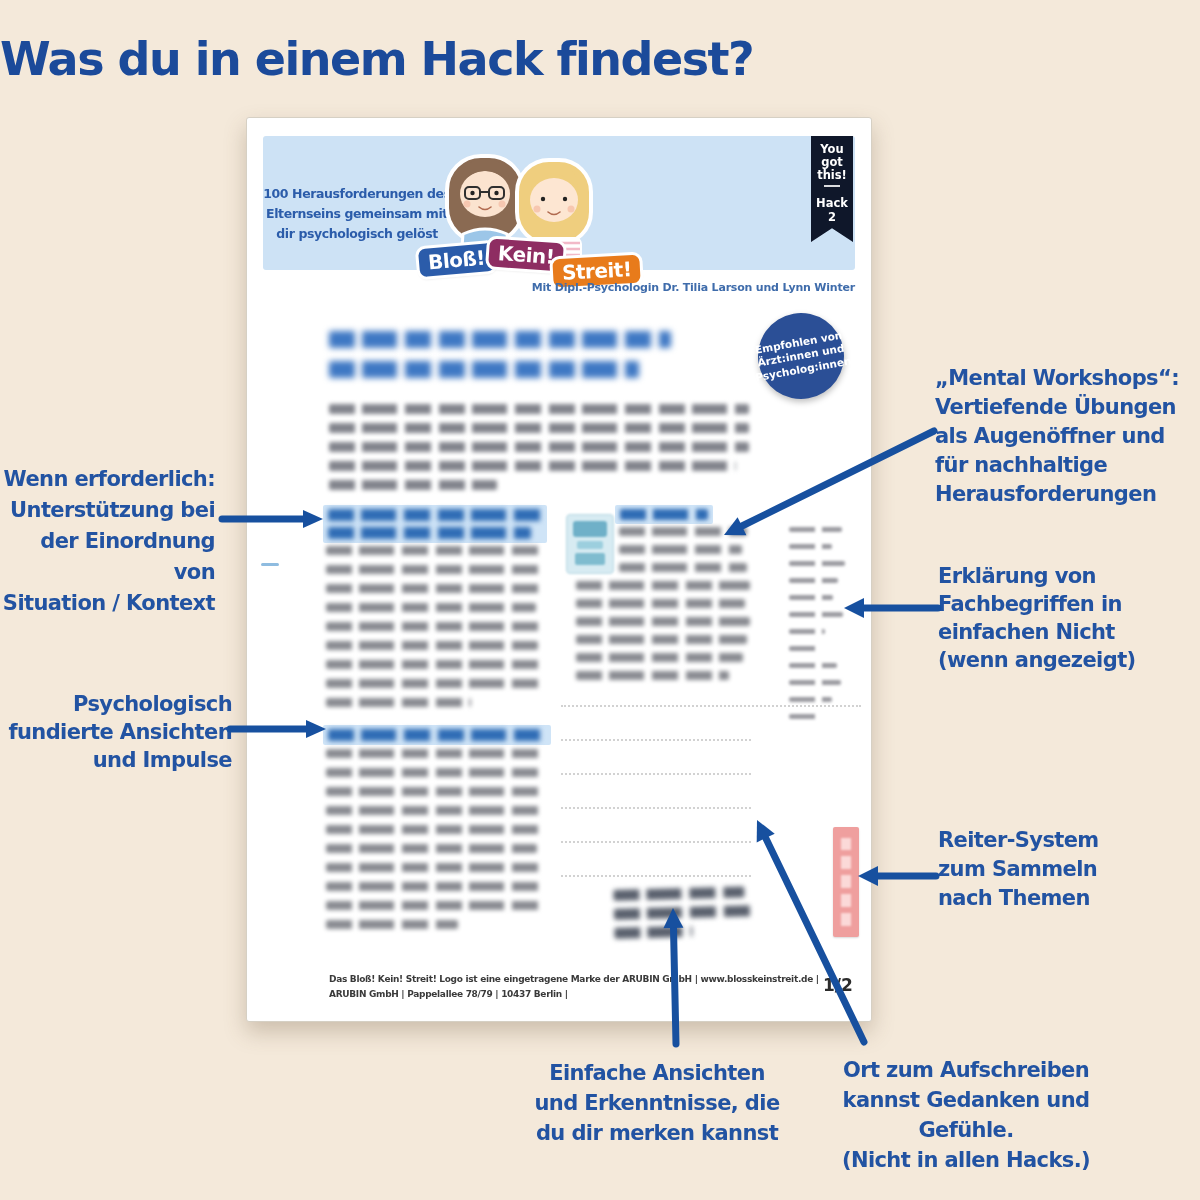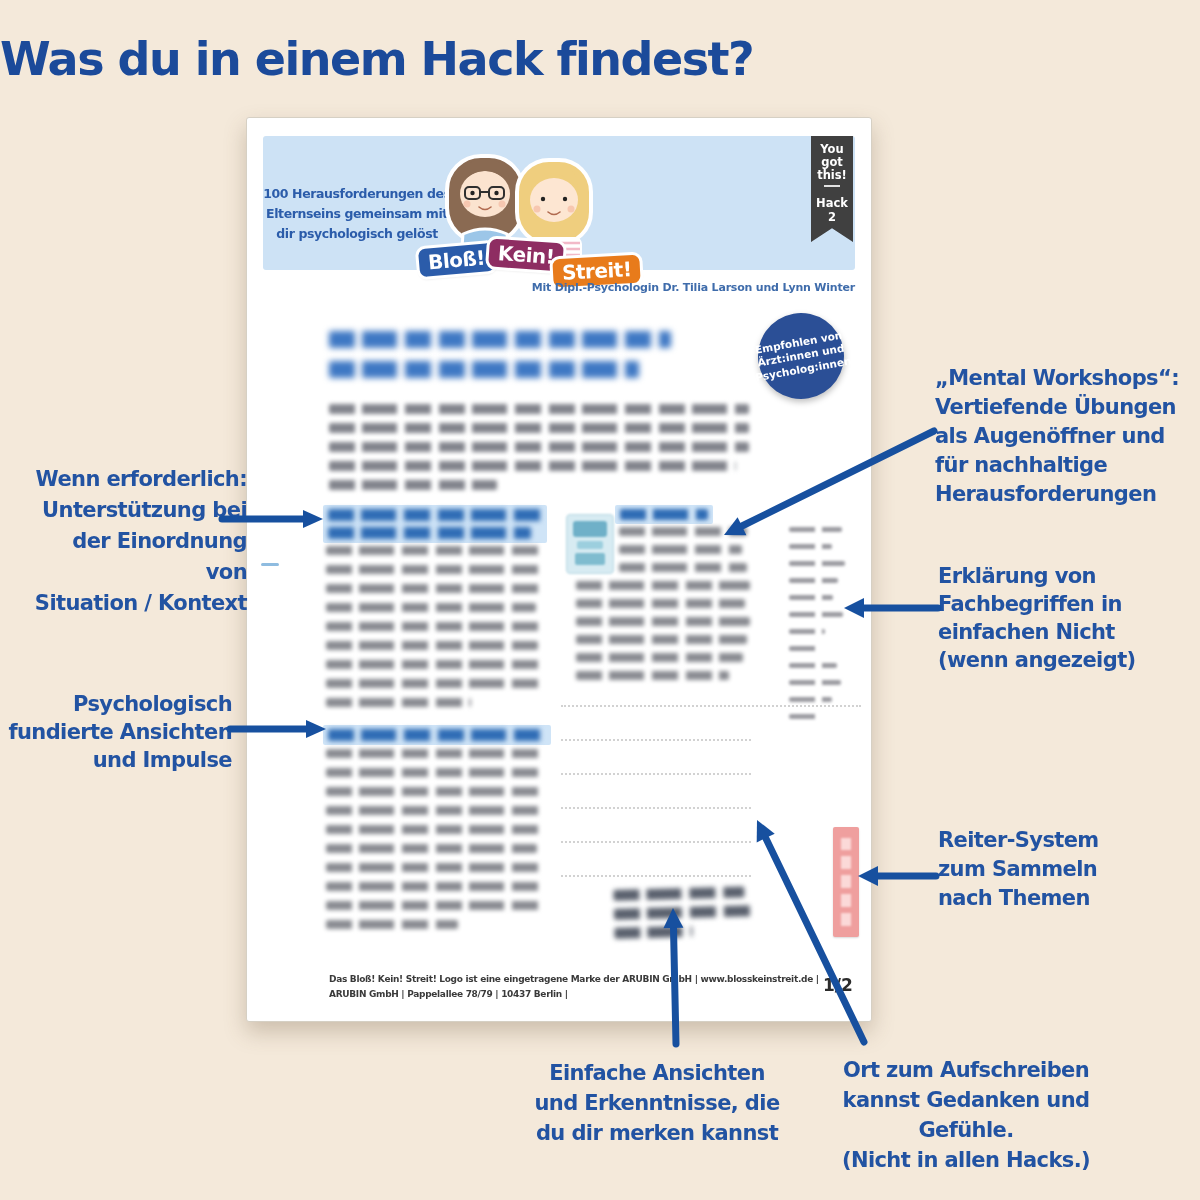--- a/index.html
+++ b/index.html
@@ -47,21 +47,21 @@
     padding:2px 9px;border-radius:7px;
     box-shadow:0 0 0 3px #ffffff,0 2px 3px rgba(0,0,0,.25);
   }
   .lb.b1{left:0;top:8px;background:#2b5caa;transform:rotate(-5deg);}
   .lb.b2{left:70px;top:3px;background:#8e2d62;transform:rotate(4deg);}
   .lb.b3{left:134px;top:19px;background:#e87b1b;transform:rotate(-3deg);}
 
   .byline{position:absolute;right:16px;top:163px;font-size:11px;font-weight:700;color:#3f6cab;letter-spacing:-0.2px;}
 
   .ribbon{
-    position:absolute;left:564px;top:18px;width:42px;height:106px;background:#404040;
+    position:absolute;left:564px;top:18px;width:42px;height:106px;background:#0f172a;
     clip-path:polygon(0 0,100% 0,100% 100%,50% 87%,0 100%);
     text-align:center;color:#fff;box-shadow:0 2px 3px rgba(0,0,0,.2);
   }
   .ribbon-motto{font-size:11.5px;font-weight:700;line-height:13px;padding-top:7px;}
   .ribbon-divider{width:16px;height:2px;background:#ffffff;opacity:.85;margin:3px auto 0;}
   .ribbon-hack{font-size:11.5px;font-weight:700;margin-top:9px;}
 
   .badge{
     position:absolute;left:511px;top:195px;width:86px;height:86px;border-radius:50%;
     background:#2b4f96;color:#fff;text-align:center;transform:rotate(-10deg);
@@ -265,21 +265,21 @@
 
     <div class="tab">
       <div class="tab-text"></div>
     </div>
 
     <div class="footer-line" style="top:856px;">Das Bloß! Kein! Streit! Logo ist eine eingetragene Marke der ARUBIN GmbH | www.blosskeinstreit.de |</div>
     <div class="footer-line" style="top:871px;">ARUBIN GmbH | Pappelallee 78/79 | 10437 Berlin |</div>
     <div class="pagenum">1/2</div>
   </div>
 
-  <div class="anno preline" style="left:0px;top:464px;width:215px;text-align:right;line-height:31px;margin-left:32px;">Wenn erforderlich:
+  <div class="anno preline" style="left:0px;top:464px;width:215px;text-align:right;line-height:31px;">Wenn erforderlich:
 Unterstützung bei
 der Einordnung von
 Situation / Kontext</div>
   <div class="anno preline" style="left:0px;top:690px;width:232px;text-align:right;line-height:28px;">Psychologisch
 fundierte Ansichten
 und Impulse</div>
   <div class="anno preline" style="left:935px;top:364px;width:250px;line-height:29px;">„Mental Workshops“:
 Vertiefende Übungen
 als Augenöffner und
 für nachhaltige

